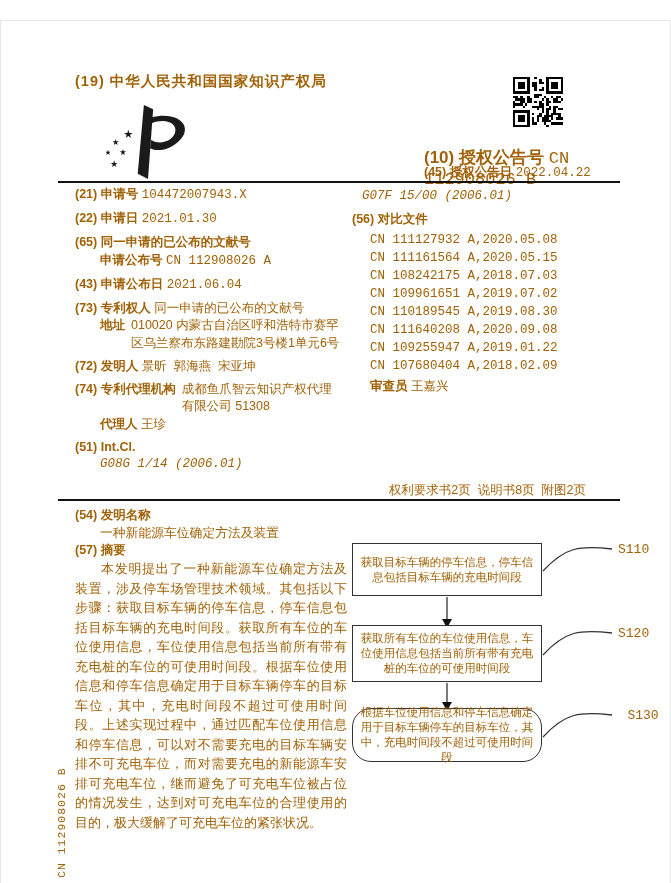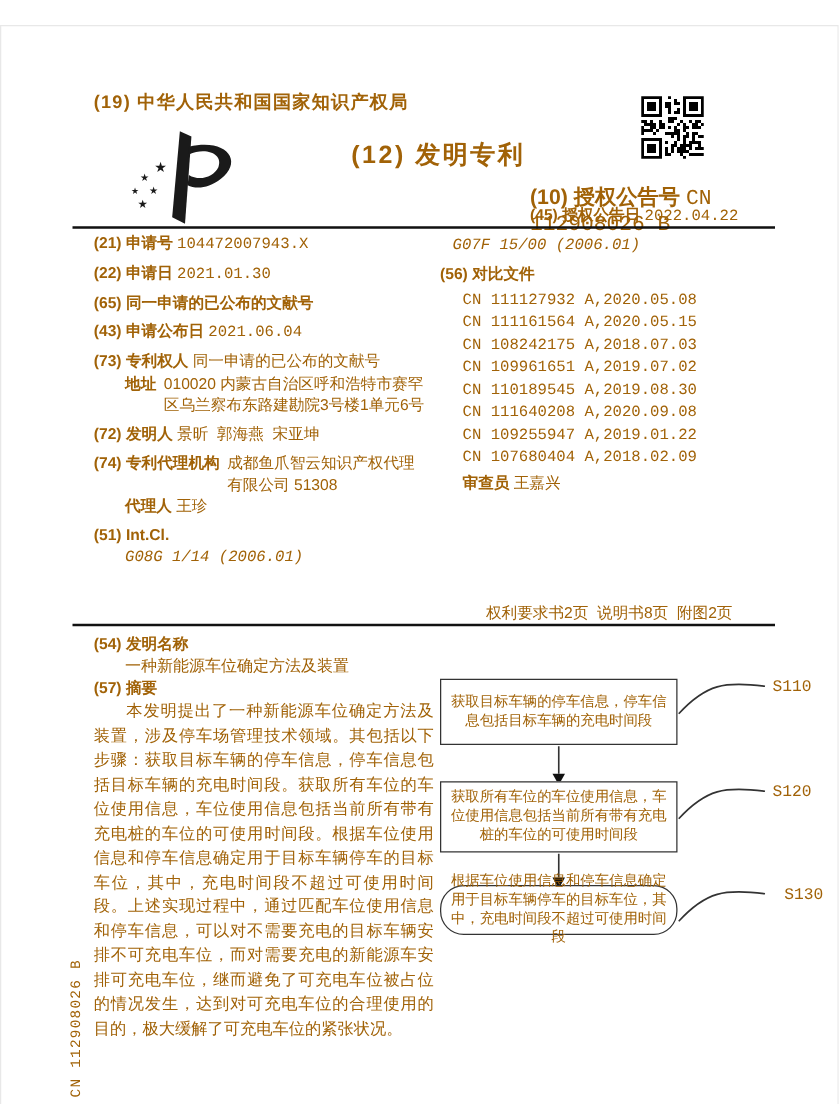--- a/index.html
+++ b/index.html
@@ -41,21 +41,21 @@
   .abstract{left:75px;top:539px;width:272px;font-size:13px;line-height:19.5px;
             text-align:justify;text-indent:2em;}
 
   
   .flowsvg{left:340px;top:515px;width:331px;height:235px;}
   .fbox{left:352px;width:190px;border:1.2px solid #333;box-sizing:border-box;
         display:flex;align-items:center;justify-content:center;text-align:center;
         font-size:11.5px;line-height:15px;padding:2px 4px;background:#fff;}
   .fbox1{top:523px;height:53px;}
   .fbox2{top:605px;height:57px;}
-  .fbox3{top:688px;height:40px;border-radius:19px;}
+  .fbox3{top:688px;height:54px;border-radius:19px;}
   .slabel{left:618px;width:50px;font-size:13px;font-family:"Liberation Mono","DejaVu Sans Mono",monospace;}
   .s1{top:522px;} .s2{top:606px;} .s3{top:688px;text-align:center;}
 
   
   .sidetext{left:55px;top:858px;transform:rotate(-90deg);transform-origin:0 0;
             font-size:11.5px;font-family:"Liberation Mono","DejaVu Sans Mono",monospace;
             letter-spacing:1px;white-space:nowrap;}
 </style>
 </head>
 <body>
@@ -71,21 +71,20 @@
       <g fill="#1a1a1a" font-family="'DejaVu Sans',sans-serif">
         <text x="26" y="33" font-size="11">★</text>
         <text x="15" y="40" font-size="8">★</text>
         <text x="22" y="50" font-size="8">★</text>
         <text x="8" y="50" font-size="7">★</text>
         <text x="13" y="61" font-size="9">★</text>
       </g>
     </svg>
   </div>
 
-  <div class="abs doctype">(12) 发明专利</div>
 
   <div class="abs qr">
     <svg viewBox="0 0 21 21" width="50" height="50" shape-rendering="crispEdges">
       <rect x="0" y="0" width="21" height="21" fill="#fff"></rect>
       <g fill="#000">
         <path fill-rule="evenodd" d="M0,0h7v7h-7z M1,1v5h5v-5z"></path>
           <rect x="2" y="2" width="3" height="3"></rect>
         <path fill-rule="evenodd" d="M14,0h7v7h-7z M15,1v5h5v-5z"></path>
           <rect x="16" y="2" width="3" height="3"></rect>
         <path fill-rule="evenodd" d="M0,14h7v7h-7z M1,15v5h5v-5z"></path>
@@ -226,20 +225,24 @@
     <div class="bib-item">
       <span class="lbl">(21) 申请号</span>
       <span class="mono">104472007943.X</span>
     </div>
     <div class="bib-item">
       <span class="lbl">(22) 申请日</span>
       <span class="mono">2021.01.30</span>
     </div>
     <div class="bib-item">
       <div class="lbl">(65) 同一申请的已公布的文献号</div>
+      <div class="indent">
+        <span class="lbl">申请公布号</span>
+        <span class="mono">CN 112908026 A</span>
+      </div>
     </div>
     <div class="bib-item">
       <span class="lbl">(43) 申请公布日</span>
       <span class="mono">2021.06.04</span>
     </div>
     <div class="bib-item">
       <div>
         <span class="lbl">(73) 专利权人</span>
         <span>同一申请的已公布的文献号</span>
       </div>

